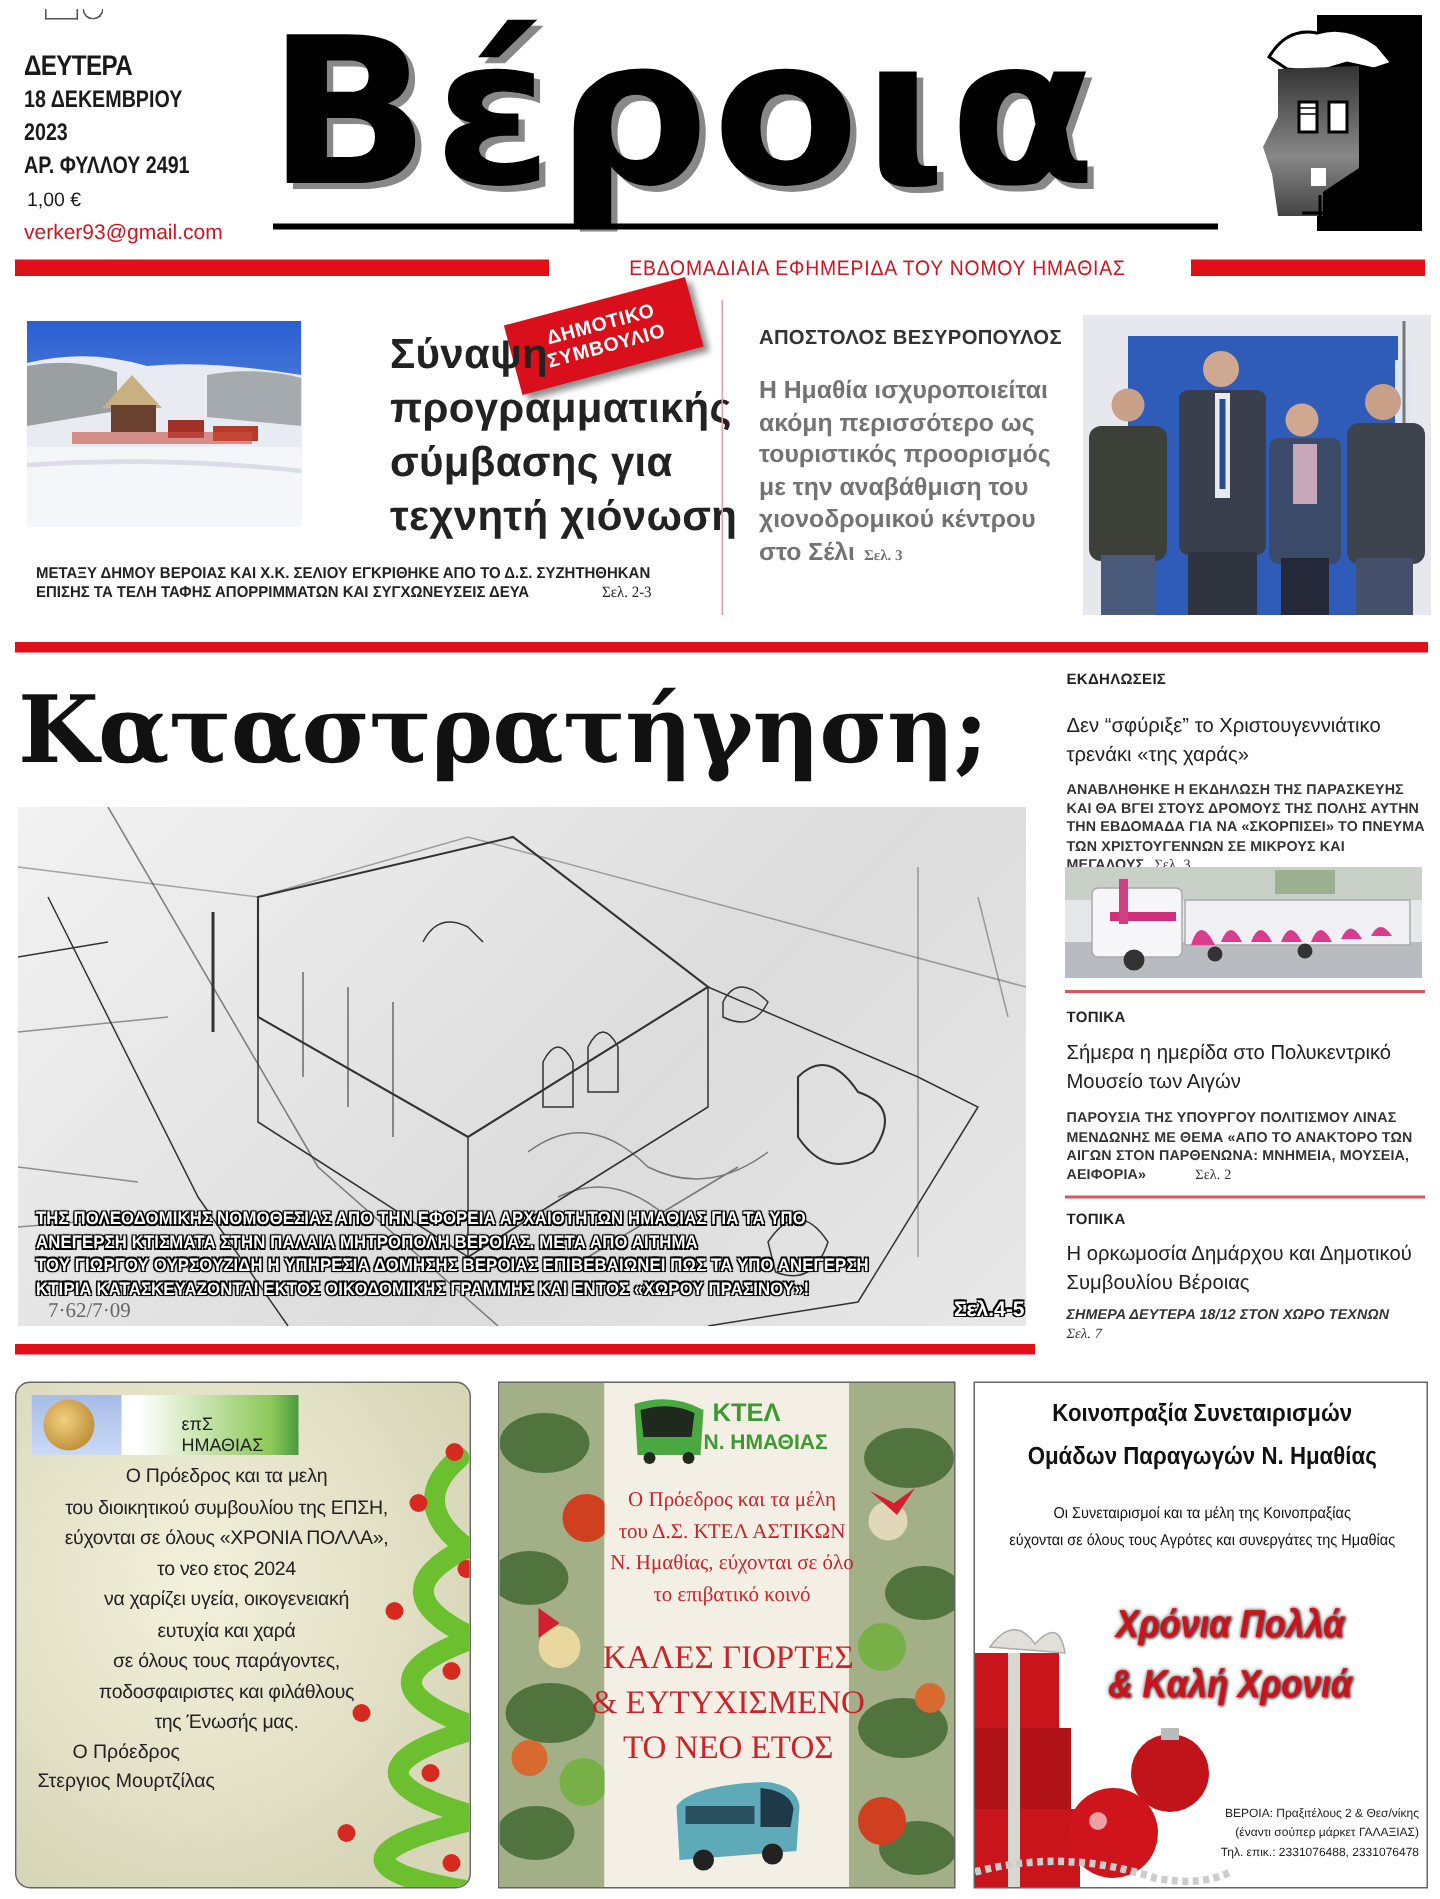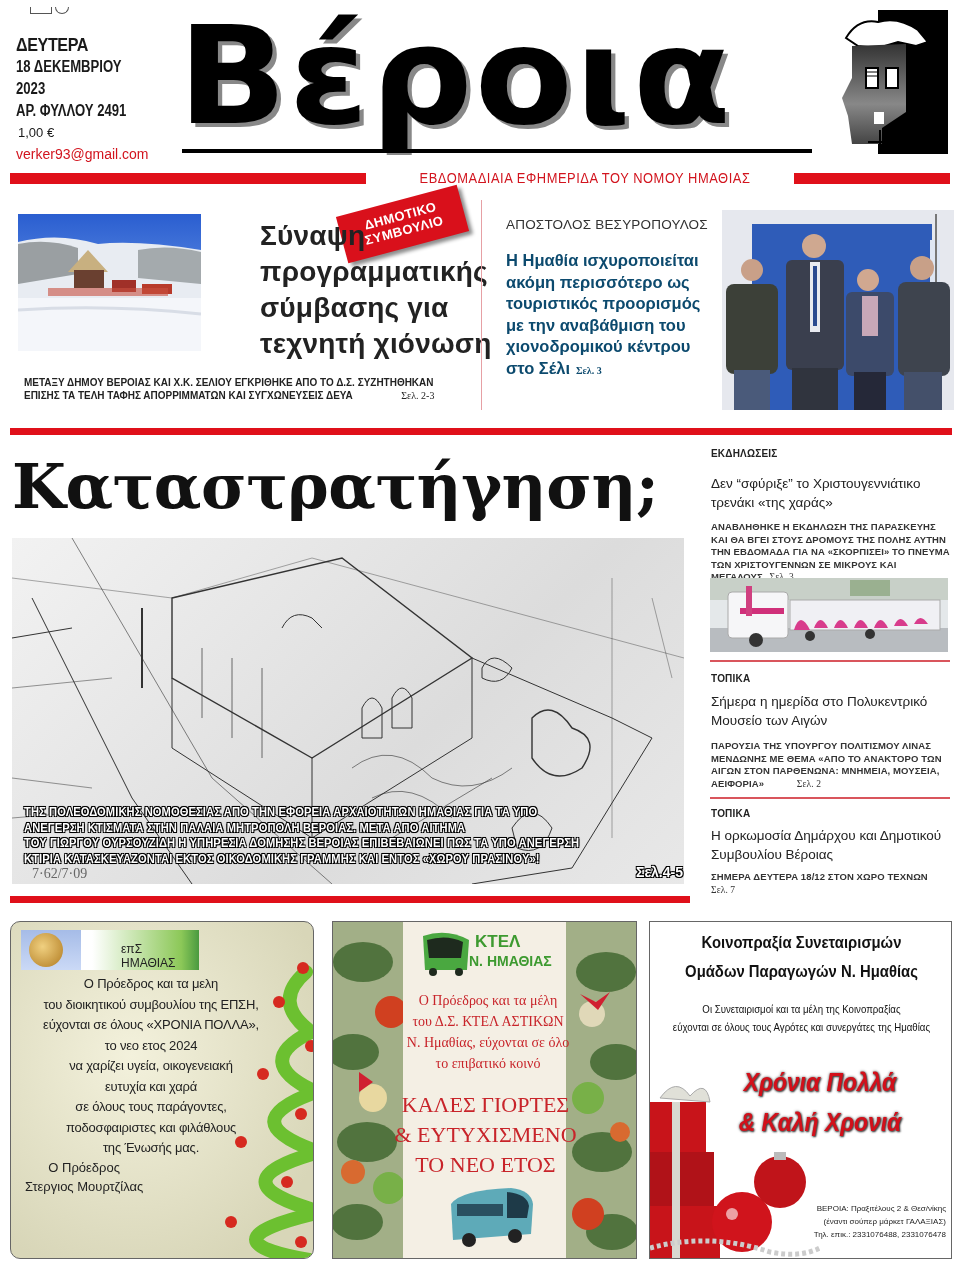--- a/index.html
+++ b/index.html
@@ -28,22 +28,22 @@
   .subtitle-bar .txt { position:absolute; left: 366px; top: 0; width: 418px; text-align: center; font-size: 14px; color: #d2141e; letter-spacing: 0.6px; line-height: 16px; transform: scaleX(0.92); }
 
   
   .ski-photo { left: 18px; top: 214px; width: 183px; height: 137px; overflow: hidden; }
   .story1-headline { left: 216px; top: 218px; width: 250px; font-size: 28px; line-height: 36px; color: #222; font-weight: bold; letter-spacing: 0.2px; margin-left: 44px; }
   .badge { left: 340px; top: 200px; width: 125px; height: 48px; background: #d9101b; transform: rotate(-15deg); box-shadow: 3px 4px 4px rgba(0,0,0,0.45); color: #fff; text-align: center; font-weight: bold; font-size: 13px; line-height: 15px; padding-top: 8px; letter-spacing: 0.5px; }
   .story1-sub { left: 24px; top: 376px; width: 440px; font-size: 10.5px; font-weight: bold; line-height: 13px; color: #222; transform: scaleX(0.95); transform-origin: left; }
   .story1-sub .pg { position:absolute; right: 8px; bottom: 0; font-weight: normal; font-family: "Liberation Serif", serif; }
   .vsep { left: 481px; top: 200px; width: 1px; height: 210px; background: #e6a0a4; }
 
-  .story2-author { left: 506px; top: 217px; font-size: 13.5px; font-weight: normal; color: #333; letter-spacing: 0.2px; }
-  .story2-headline { left: 506px; top: 250px; width: 215px; font-size: 16.5px; font-weight: bold; line-height: 21.5px; color: #0c4a6e; }
+  .story2-author { left: 506px; top: 217px; font-size: 13.5px; font-weight: bold; color: #333; letter-spacing: 0.2px; }
+  .story2-headline { left: 506px; top: 250px; width: 215px; font-size: 16.5px; font-weight: bold; line-height: 21.5px; color: #737373; }
   .story2-headline .pg { font-size: 10px; font-family: "Liberation Serif", serif; margin-left: 6px; }
   .people-photo { left: 722px; top: 210px; width: 232px; height: 200px; overflow: hidden; }
 
   .red-rule { background: #e0101a; height: 7px; }
 
   
   .main-headline { left: 12px; top: 448px; width: 680px; font-family: "DejaVu Serif", serif; font-weight: bold; font-size: 62px; line-height: 78px; color: #111; letter-spacing: -0.5px; }
   .sketch { left: 12px; top: 538px; width: 672px; height: 346px; background: linear-gradient(135deg, #f2f2f2, #dcdcdc 60%, #e8e8e8); overflow: hidden; }
   .sketch-caption { left: 24px; top: 805px; width: 640px; font-weight: bold; font-size: 12px; line-height: 15.5px; color: #fff; letter-spacing: 0.1px; text-shadow: -1px -1px 0 #000, 1px -1px 0 #000, -1px 1px 0 #000, 1px 1px 0 #000, 0 0 2px #000; transform: scaleX(0.93); transform-origin: left; }
   .sketch-page { left: 636px; top: 864px; font-weight: bold; font-size: 14px; color: #fff; text-shadow: -1px -1px 0 #000, 1px -1px 0 #000, -1px 1px 0 #000, 1px 1px 0 #000; }
@@ -276,21 +276,21 @@
 <div class="abs rc rc-head" style="top:692px;width:236px;">Σήμερα η ημερίδα στο Πολυκεντρικό Μουσείο των Αιγών</div>
 <div class="abs rc rc-sub" style="top:740px;width:236px;">
   <span>ΠΑΡΟΥΣΙΑ ΤΗΣ ΥΠΟΥΡΓΟΥ ΠΟΛΙΤΙΣΜΟΥ ΛΙΝΑΣ ΜΕΝΔΩΝΗΣ ΜΕ ΘΕΜΑ  «ΑΠΟ ΤΟ ΑΝΑΚΤΟΡΟ ΤΩΝ ΑΙΓΩΝ ΣΤΟΝ ΠΑΡΘΕΝΩΝΑ: ΜΝΗΜΕΙΑ, ΜΟΥΣΕΙΑ, ΑΕΙΦΟΡΙΑ»</span>
   <span style="font-weight:normal;font-family:'Liberation Serif',serif;margin-left:30px;">Σελ. 2</span>
 </div>
 
 <div class="abs rc-rule" style="top:797px;"></div>
 
 <div class="abs rc rc-cat" style="top:808px;">ΤΟΠΙΚΑ</div>
 <div class="abs rc rc-head" style="top:826px;width:236px;">Η ορκωμοσία Δημάρχου και Δημοτικού Συμβουλίου Βέροιας</div>
-<div class="abs rc rc-sub" style="top:871px;width:236px;">
+<div class="abs rc rc-sub" style="top:871px;width:236px;font-style:italic;">
   <div>ΣΗΜΕΡΑ ΔΕΥΤΕΡΑ 18/12 ΣΤΟΝ ΧΩΡΟ ΤΕΧΝΩΝ</div>
   <div style="font-weight:normal;font-family:'Liberation Serif',serif;">Σελ. 7</div>
 </div>
 
 <div class="abs ad ad1">
   <svg class="abs ad1-tree" viewBox="0 0 110 320" width="110" height="320">
     <g fill="none" stroke="#6cc030" stroke-width="14" stroke-linecap="round">
       <path d="M95 30 Q60 60 100 90"></path>
       <path d="M100 90 Q40 120 105 150"></path>
       <path d="M105 150 Q20 180 108 210"></path>

